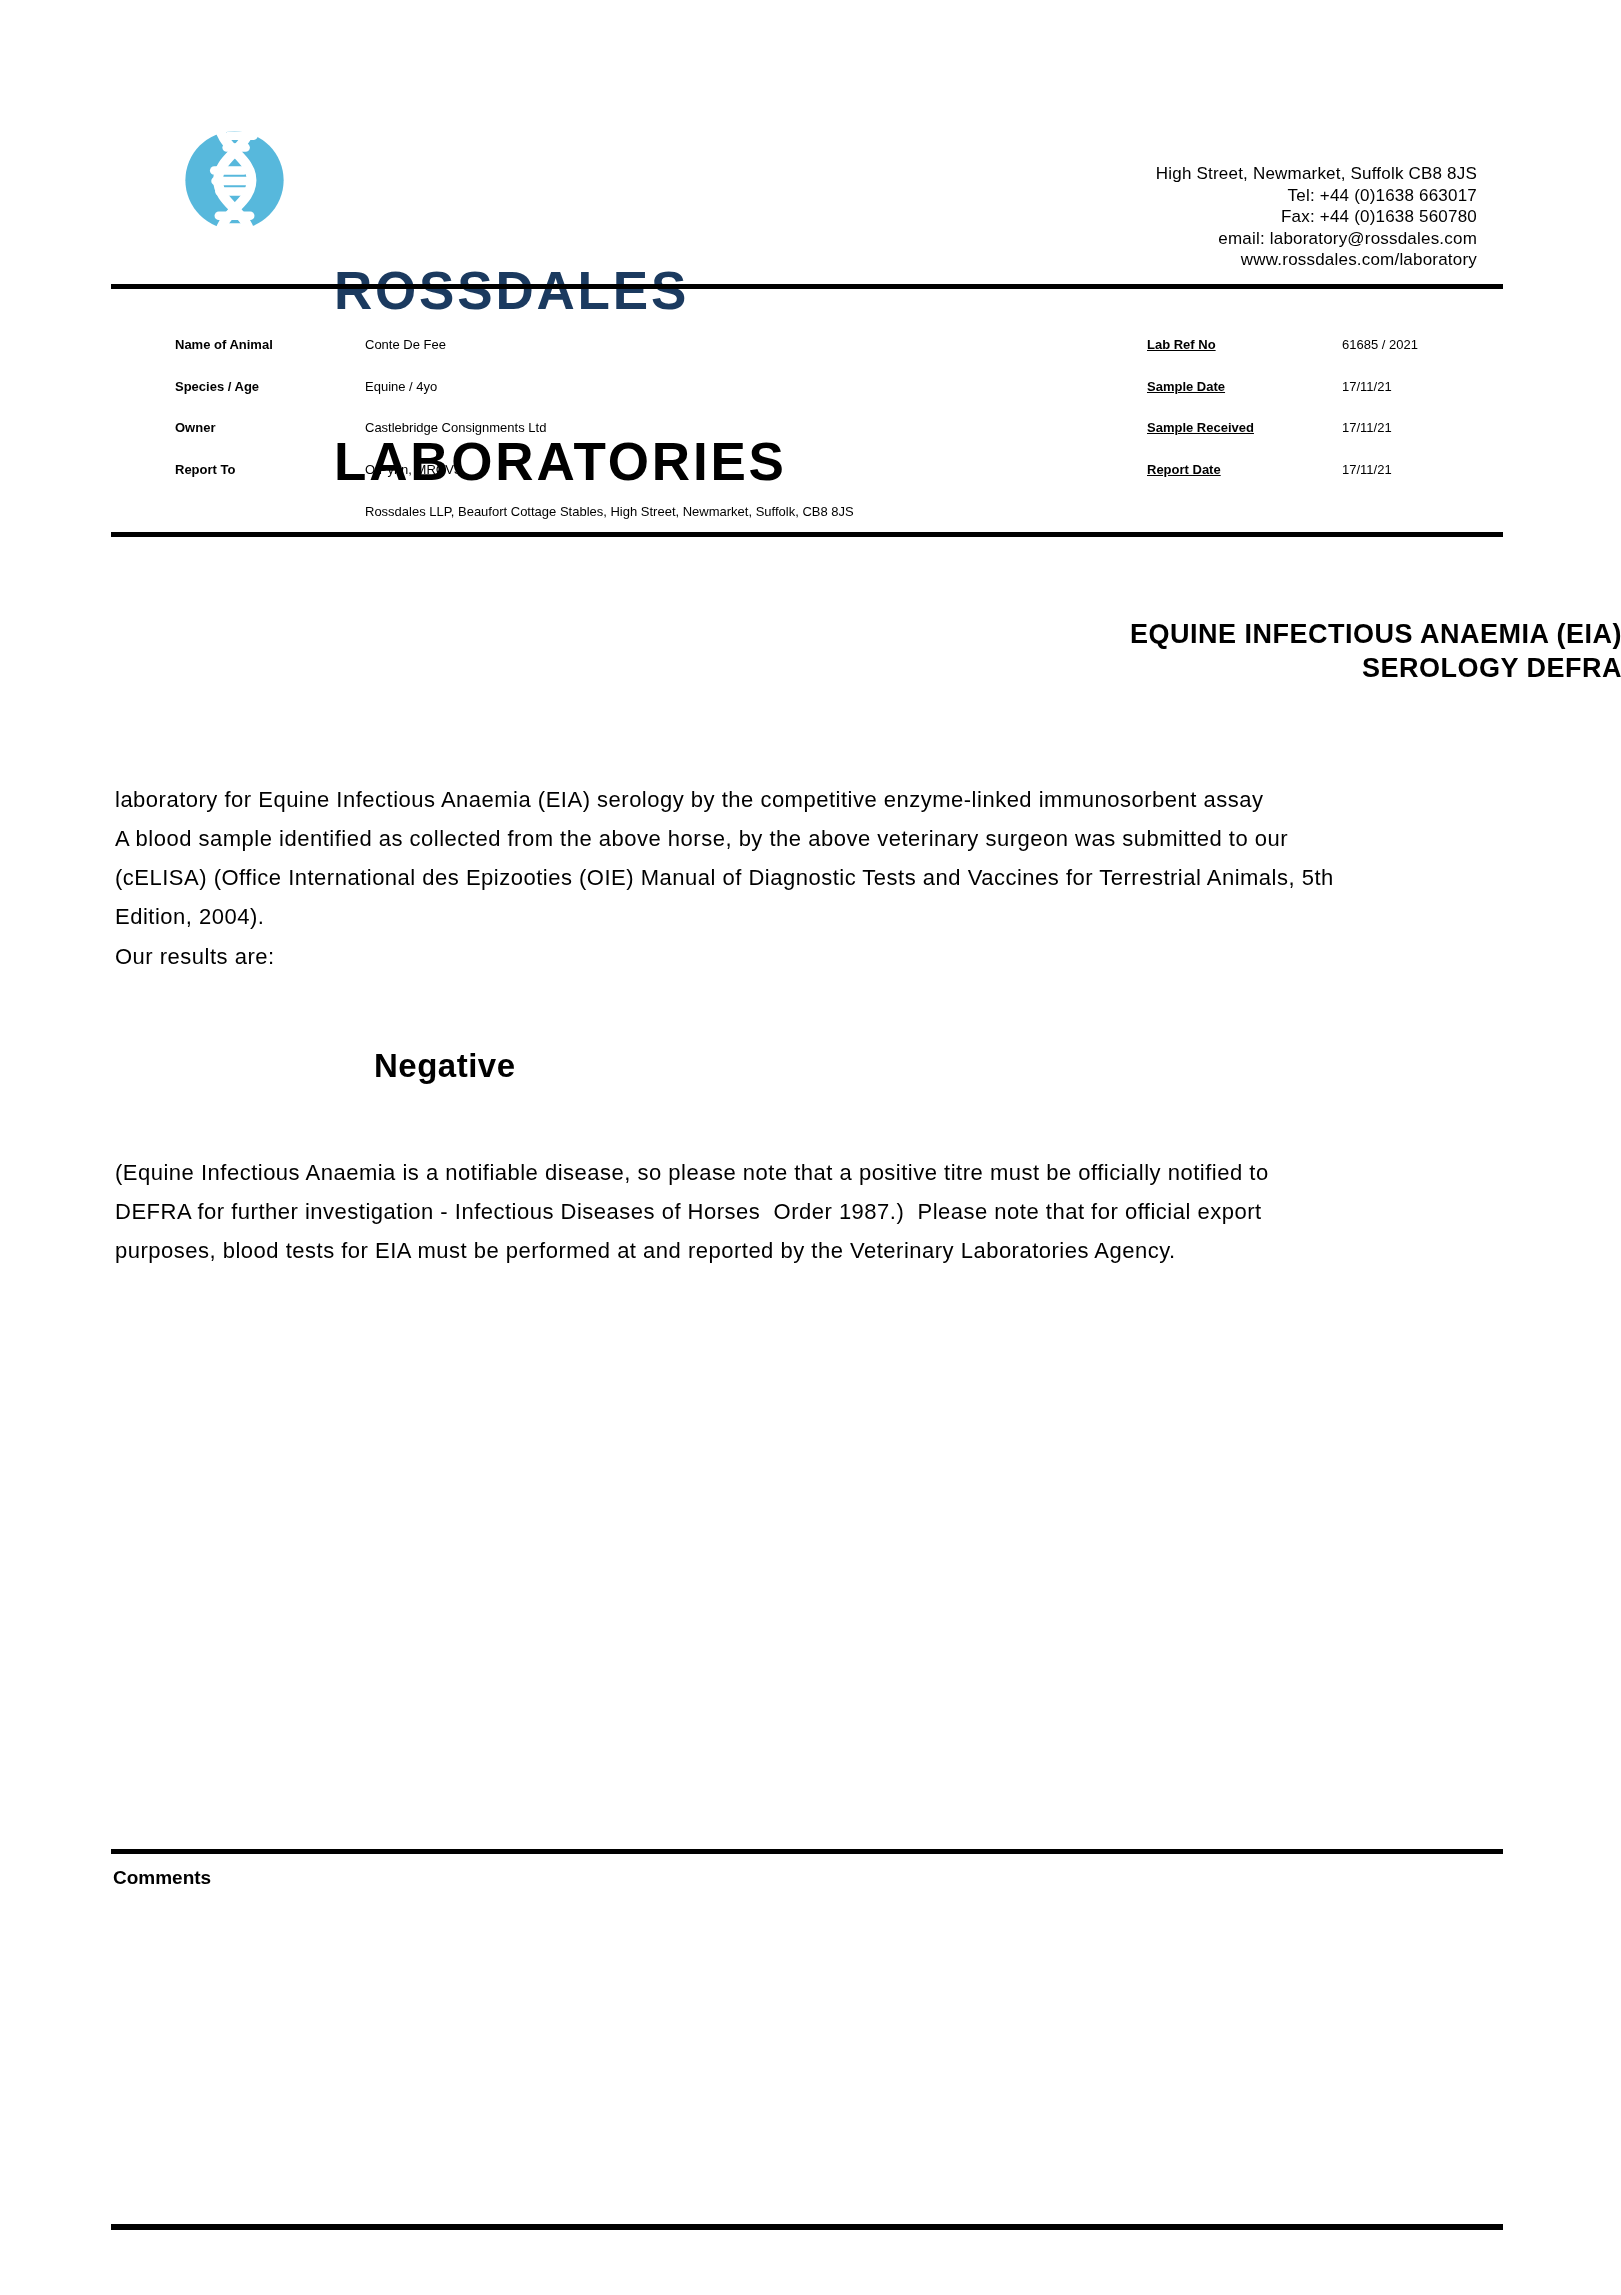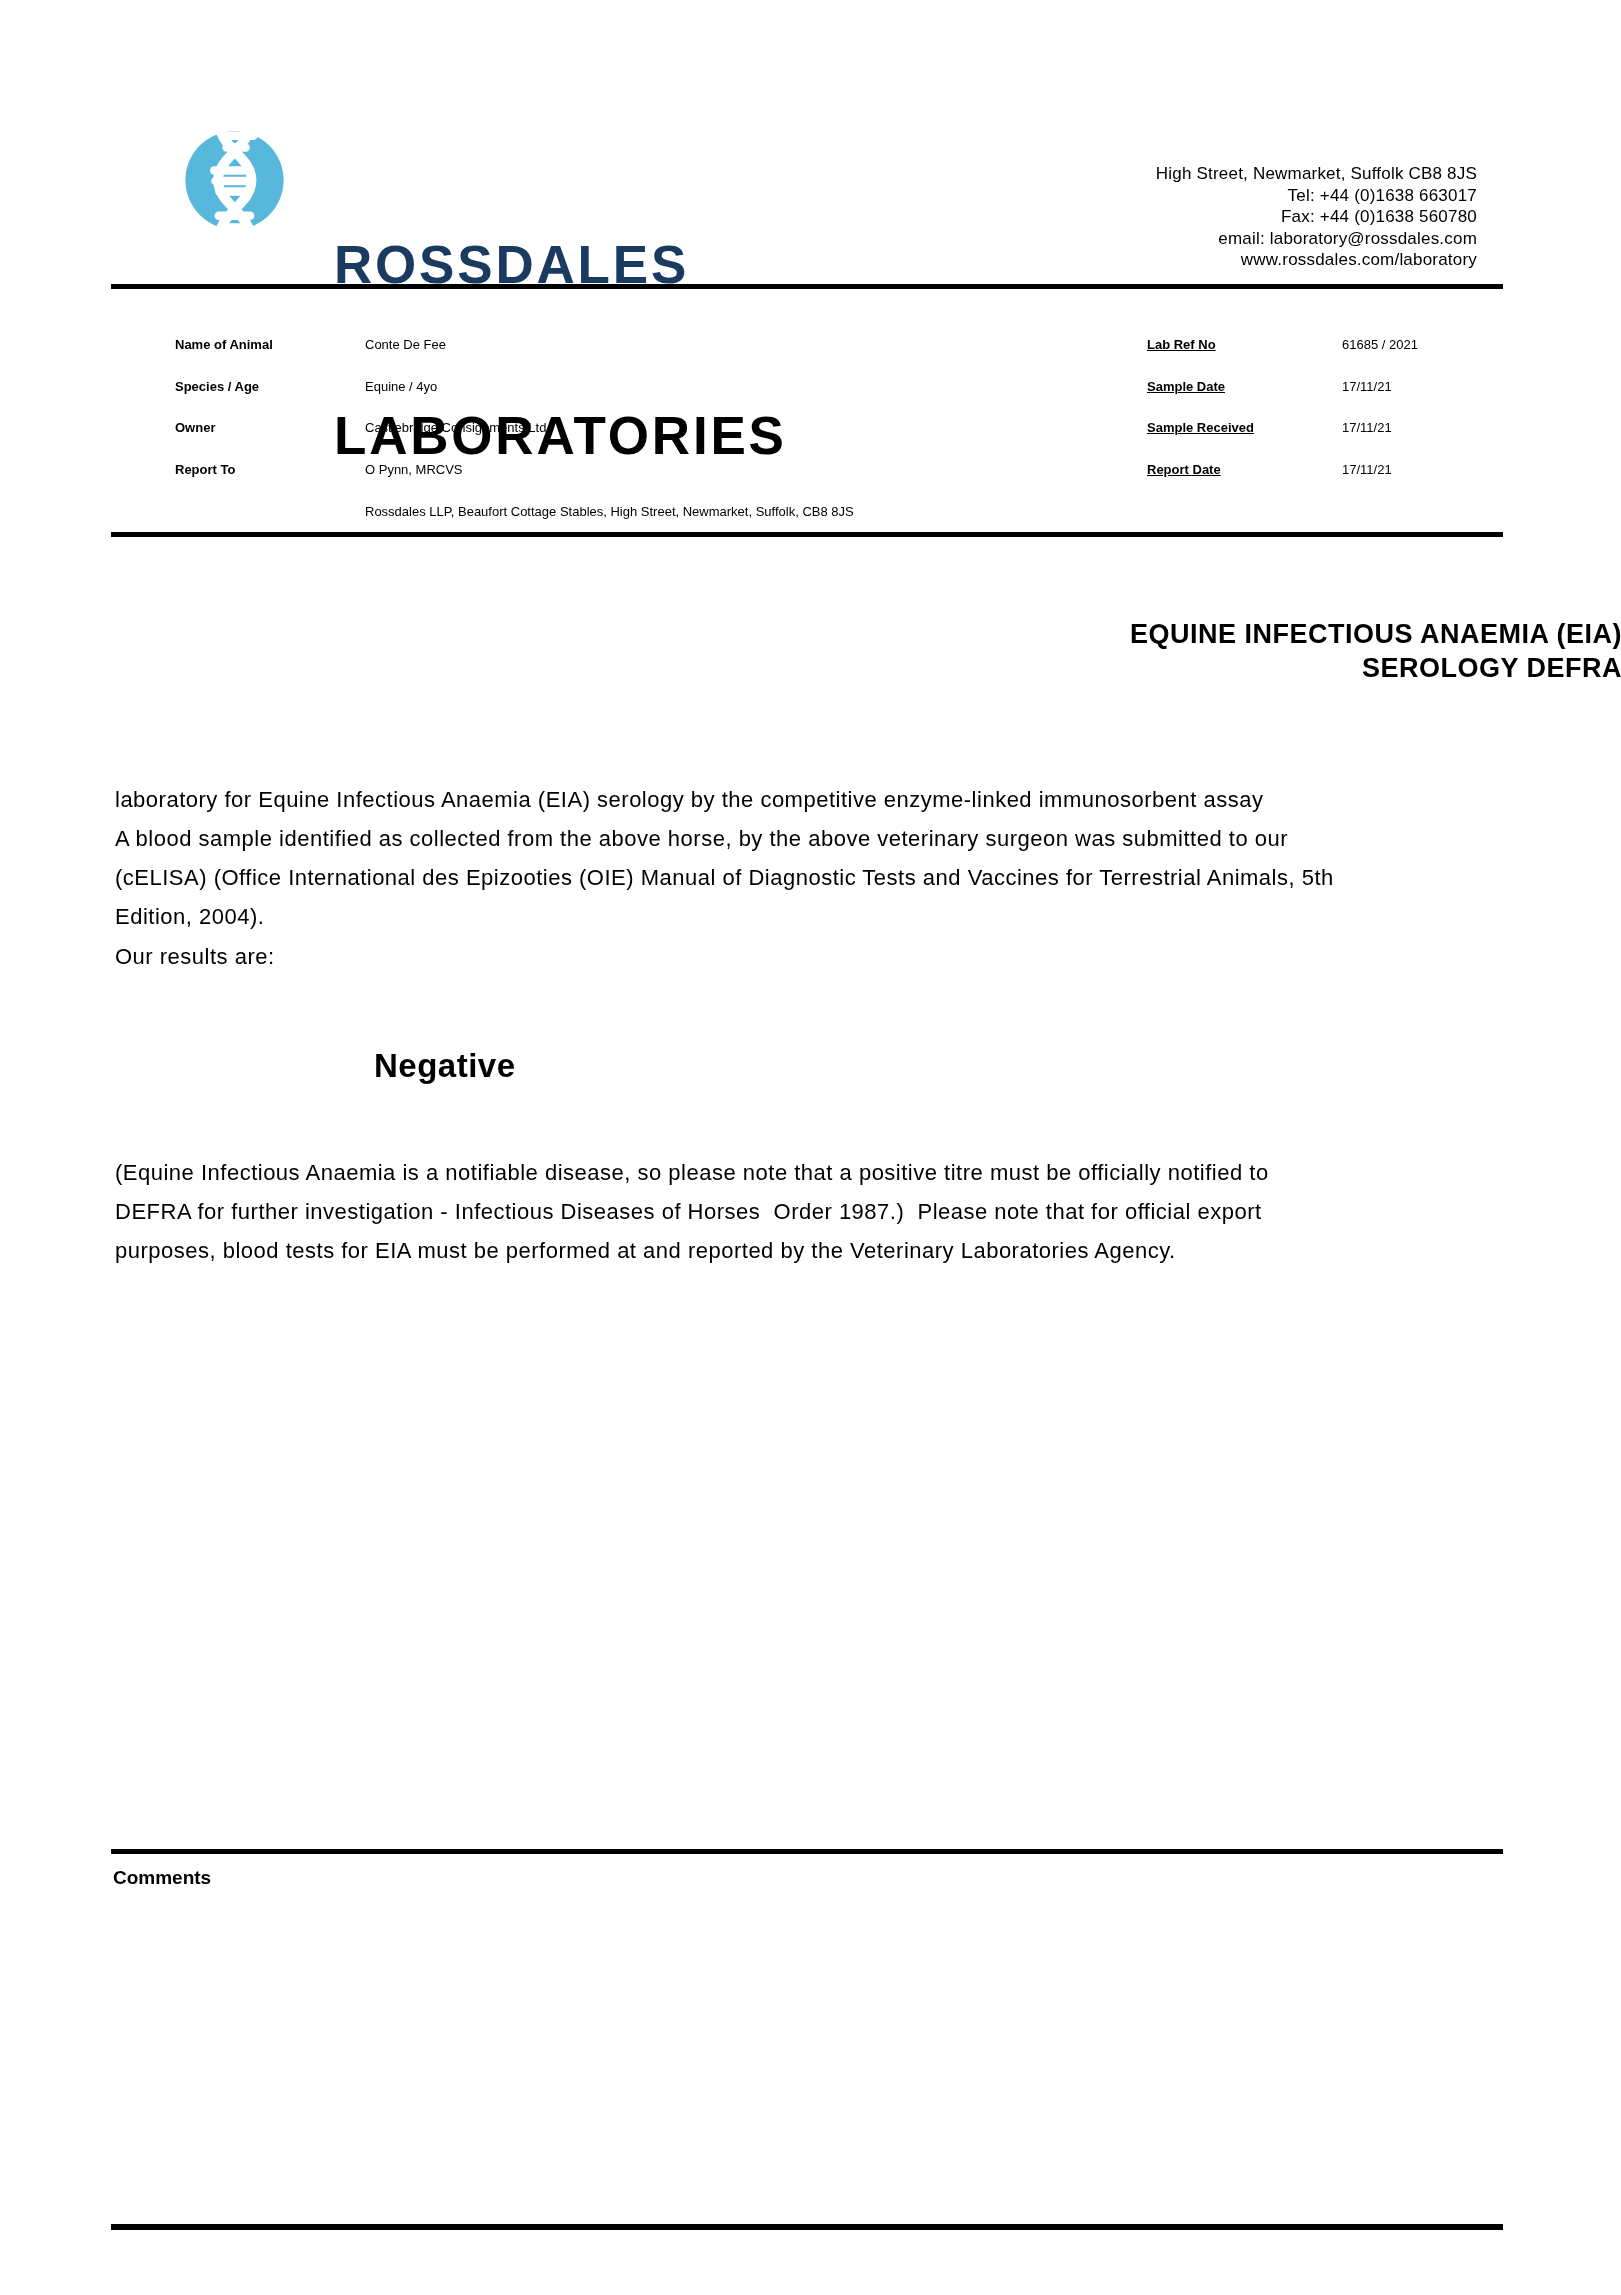--- a/index.html
+++ b/index.html
@@ -20,21 +20,21 @@
   }
   .brand{
     position:absolute;
     left:334px; top:122px;
     font-size:53px;
     line-height:57px;
     font-weight:bold;
     letter-spacing:2.8px;
     white-space:pre;
   }
-  .brand-top{color:#1b3a5f;}
+  .brand-top{color:#1b3a5f;margin-top:26px;}
   .brand-bottom{color:#000000;}
   .contact{
     position:absolute;
     top:128px; right:145px;
     text-align:right;
     font-size:17px;
     line-height:21.6px;
     letter-spacing:0.2px;
     margin-top:35px;
   }

